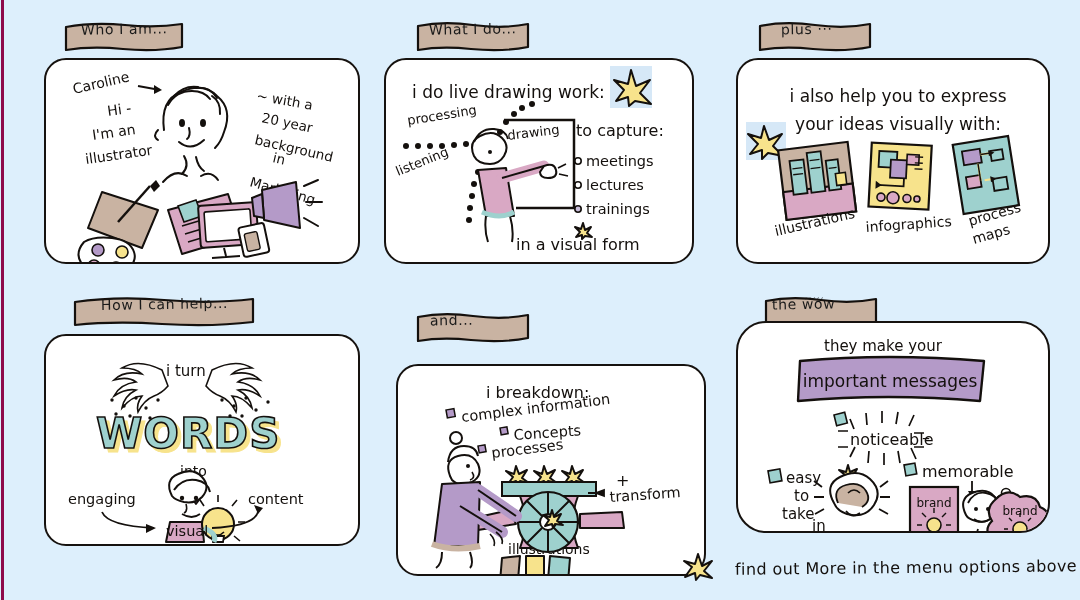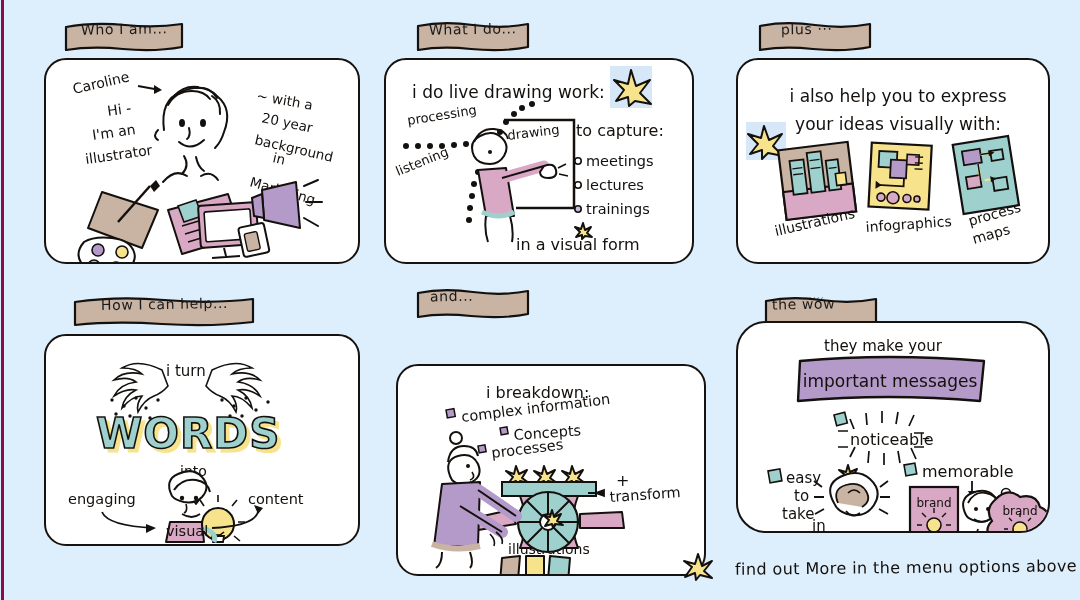--- a/index.html
+++ b/index.html
@@ -63,21 +63,21 @@
     <span>What I do...</span>
   </div>
 
   <div class="banner" style="left:72px;top:296px;width:184px;">
     <svg width="184" height="32" viewBox="0 0 184 32">
         <path d="M3 6 Q45 0 92 4 Q140 8 181 3 L181 26 Q140 31 90 28 Q42 25 3 29 Z" fill="#c9b3a2" stroke="#14100d" stroke-width="2.2" stroke-linejoin="round"></path>
       </svg>
     <span>How I can help...</span>
   </div>
 
-  <div class="banner" style="left:415px;top:288px;width:116px;">
+  <div class="banner" style="left:415px;top:312px;width:116px;">
     <svg width="116" height="32" viewBox="0 0 116 32">
         <path d="M3 5 Q28 0 58 4 Q88 8 113 3 L113 26 Q88 31 56 28 Q26 25 3 29 Z" fill="#c9b3a2" stroke="#14100d" stroke-width="2.2" stroke-linejoin="round"></path>
       </svg>
     <span style="margin-right:42px;">and...</span>
   </div>
 
   <div class="banner" style="left:763px;top:296px;width:116px;">
     <svg width="116" height="32" viewBox="0 0 116 32">
         <path d="M3 5 Q28 0 58 4 Q88 8 113 3 L113 26 Q88 31 56 28 Q26 25 3 29 Z" fill="#c9b3a2" stroke="#14100d" stroke-width="2.2" stroke-linejoin="round"></path>
       </svg>

